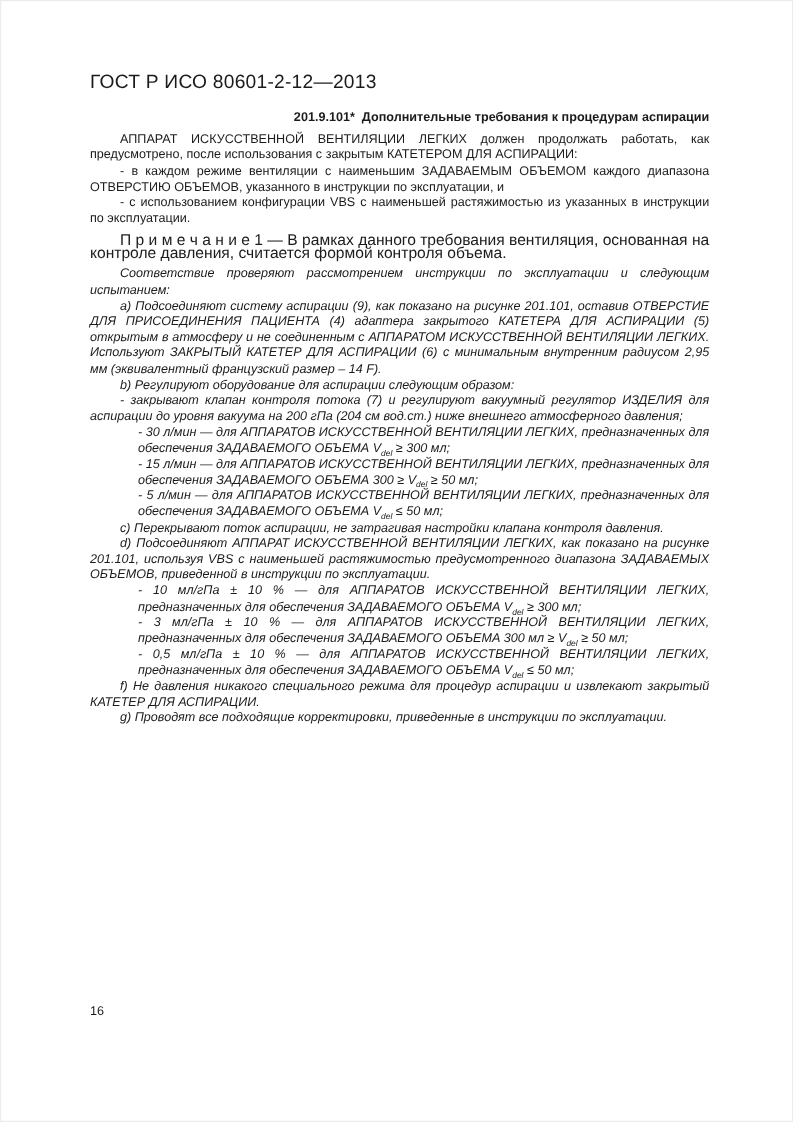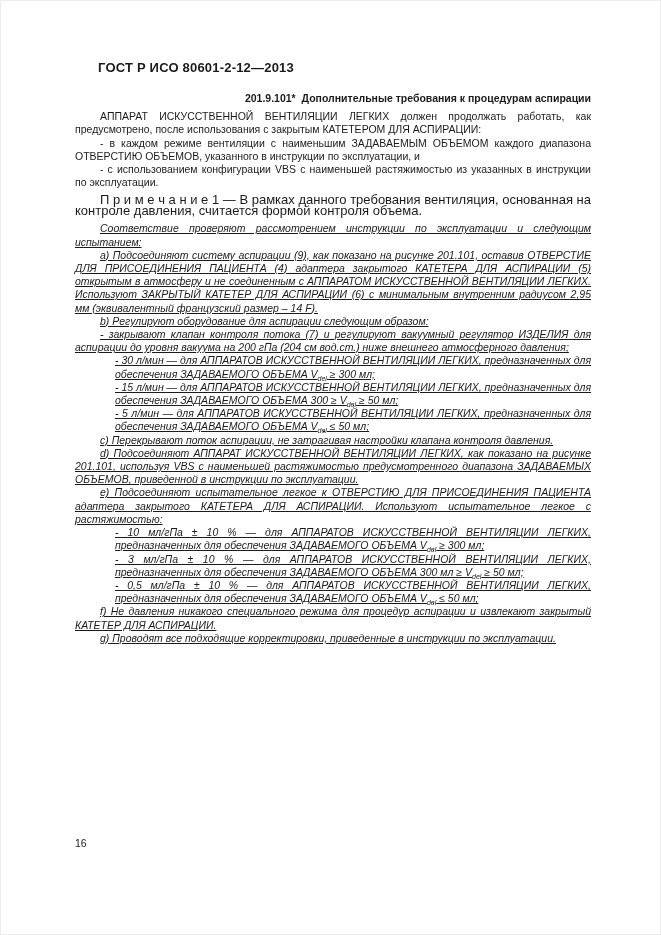--- a/index.html
+++ b/index.html
@@ -14,24 +14,23 @@
     background: #ffffff;
     color: #1b1b1b;
     font-family: "Liberation Sans", sans-serif;
     overflow: hidden;
     box-shadow: inset 0 0 0 1px #ececec;
   }
   .doc-header {
     position: absolute;
     top: 60px;
     left: 75px;
-    font-size: 13px;
-    font-weight: bold;
+    font-size: 16px;
+    font-weight: normal;
     letter-spacing: 0.2px;
-    margin-left: 23px;
   }
   .doc-content {
     position: absolute;
     top: 92px;
     left: 75px;
     width: 516px;
   }
   .para {
     margin: 0;
     font-size: 10.5px;
@@ -45,21 +44,20 @@
     margin-bottom: 5px;
   }
   .para.note {
     font-size: 13px;
     line-height: 11px;
     margin-top: 5px;
     margin-bottom: 6px;
   }
   .para.it {
     font-style: italic;
-    text-decoration: underline;
   }
   .para.deep {
     margin-left: 40px;
     text-indent: 0;
   }
   sub {
     font-size: 7px;
     line-height: 0;
   }
   .page-number {
@@ -84,21 +82,20 @@
     <p class="para note">П р и м е ч а н и е&nbsp;1 — В рамках данного требования вентиляция, основанная на контроле давления, считается формой контроля объема.</p>
     <p class="para it">Соответствие проверяют рассмотрением инструкции по эксплуатации и следующим испытанием:</p>
     <p class="para it">a) Подсоединяют систему аспирации (9), как показано на рисунке 201.101, оставив ОТВЕРСТИЕ ДЛЯ ПРИСОЕДИНЕНИЯ ПАЦИЕНТА (4) адаптера закрытого КАТЕТЕРА ДЛЯ АСПИРАЦИИ (5) открытым в атмосферу и не соединенным с АППАРАТОМ ИСКУССТВЕННОЙ ВЕНТИЛЯЦИИ ЛЕГКИХ. Используют ЗАКРЫТЫЙ КАТЕТЕР ДЛЯ АСПИРАЦИИ (6) с минимальным внутренним радиусом 2,95 мм (эквивалентный французский размер – 14 F).</p>
     <p class="para it">b) Регулируют оборудование для аспирации следующим образом:</p>
     <p class="para it">- закрывают клапан контроля потока (7) и регулируют вакуумный регулятор ИЗДЕЛИЯ для аспирации до уровня вакуума на 200 гПа (204 см вод.ст.) ниже внешнего атмосферного давления;</p>
     <p class="para it deep"><span>- 30 л/мин — для АППАРАТОВ ИСКУССТВЕННОЙ ВЕНТИЛЯЦИИ ЛЕГКИХ, предназначенных для обеспечения ЗАДАВАЕМОГО ОБЪЕМА V</span><sub>del</sub><span> ≥ 300 мл;</span></p>
     <p class="para it deep"><span>- 15 л/мин — для АППАРАТОВ ИСКУССТВЕННОЙ ВЕНТИЛЯЦИИ ЛЕГКИХ, предназначенных для обеспечения ЗАДАВАЕМОГО ОБЪЕМА 300 ≥ V</span><sub>del</sub><span> ≥ 50 мл;</span></p>
     <p class="para it deep"><span>- 5 л/мин — для АППАРАТОВ ИСКУССТВЕННОЙ ВЕНТИЛЯЦИИ ЛЕГКИХ, предназначенных для обеспечения ЗАДАВАЕМОГО ОБЪЕМА V</span><sub>del</sub><span> ≤ 50 мл;</span></p>
     <p class="para it">c) Перекрывают поток аспирации, не затрагивая настройки клапана контроля давления.</p>
     <p class="para it">d) Подсоединяют АППАРАТ ИСКУССТВЕННОЙ ВЕНТИЛЯЦИИ ЛЕГКИХ, как показано на рисунке 201.101, используя VBS с наименьшей растяжимостью предусмотренного диапазона ЗАДАВАЕМЫХ ОБЪЕМОВ, приведенной в инструкции по эксплуатации.</p>
-    <p class="para it">e) Подсоединяют испытательное легкое к ОТВЕРСТИЮ ДЛЯ ПРИСОЕДИНЕНИЯ ПАЦИЕНТА адаптера закрытого КАТЕТЕРА ДЛЯ АСПИРАЦИИ. Используют испытательное легкое с растяжимостью:</p>
     <p class="para it deep"><span>- 10 мл/гПа ± 10 % — для АППАРАТОВ ИСКУССТВЕННОЙ ВЕНТИЛЯЦИИ ЛЕГКИХ, предназначенных для обеспечения ЗАДАВАЕМОГО ОБЪЕМА V</span><sub>del</sub><span> ≥ 300 мл;</span></p>
     <p class="para it deep"><span>- 3 мл/гПа ± 10 % — для АППАРАТОВ ИСКУССТВЕННОЙ ВЕНТИЛЯЦИИ ЛЕГКИХ, предназначенных для обеспечения ЗАДАВАЕМОГО ОБЪЕМА 300 мл ≥ V</span><sub>del</sub><span> ≥ 50 мл;</span></p>
     <p class="para it deep"><span>- 0,5 мл/гПа ± 10 % — для АППАРАТОВ ИСКУССТВЕННОЙ ВЕНТИЛЯЦИИ ЛЕГКИХ, предназначенных для обеспечения ЗАДАВАЕМОГО ОБЪЕМА V</span><sub>del</sub><span> ≤ 50 мл;</span></p>
     <p class="para it">f) Не давления никакого специального режима для процедур аспирации и извлекают закрытый КАТЕТЕР ДЛЯ АСПИРАЦИИ.</p>
     <p class="para it">g) Проводят все подходящие корректировки, приведенные в инструкции по эксплуатации.</p>
   </div>
 
   <div class="page-number">16</div>
 
 </div>

